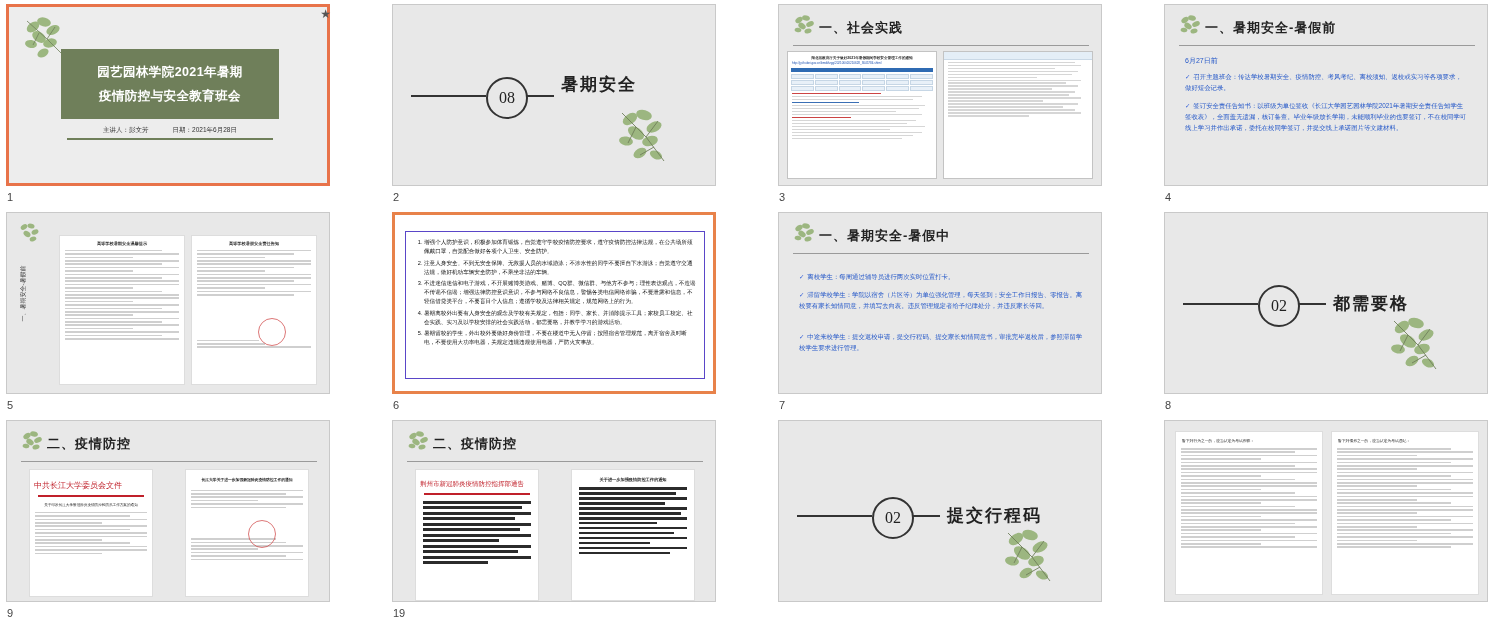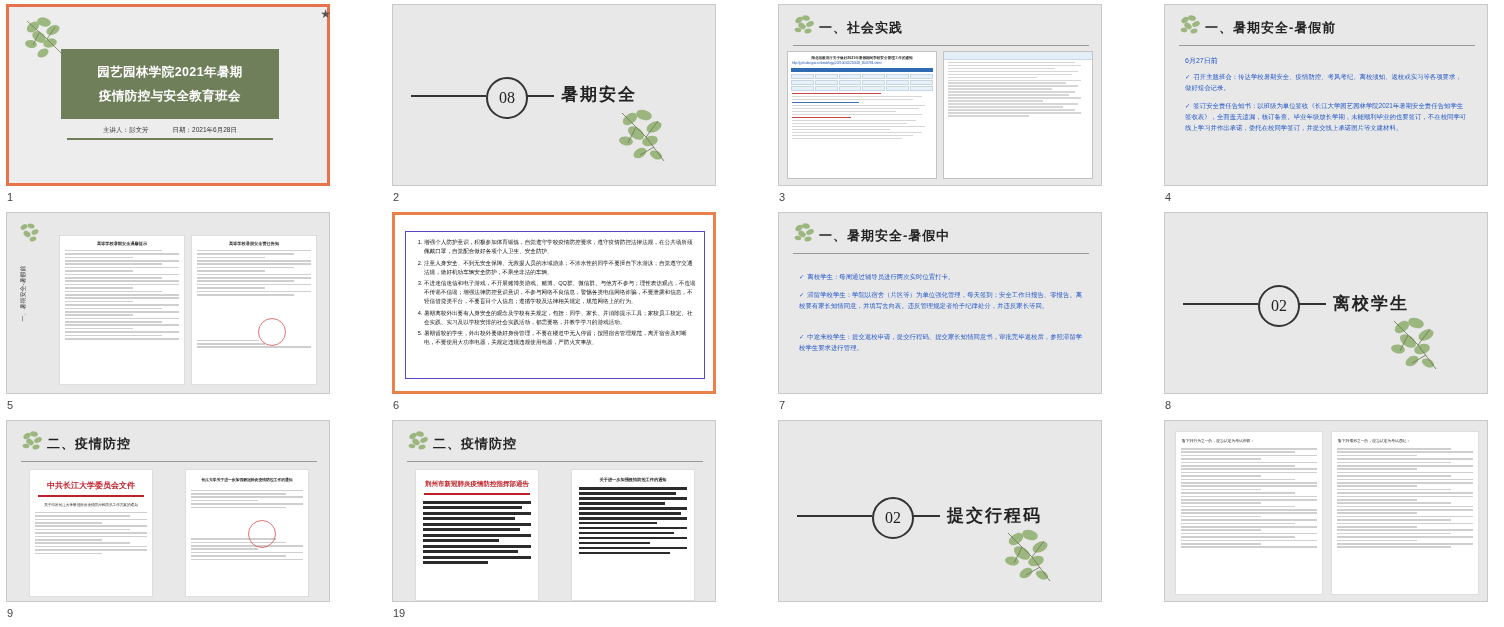--- a/index.html
+++ b/index.html
@@ -105,21 +105,21 @@
   
   .doc {
     position:absolute; background:#fff; border:1px solid #ddd; overflow:hidden;
   }
   .doc .dt { font-size: 4.2px; color:#333; text-align:center; font-weight:bold; margin:5px 4px 3px; line-height:1.4; }
   .doc .dl { height:1.6px; background:#cfcfcf; margin:1.8px 5px; }
   .doc .dl.s { width: 55%; }
   .doc .dl.m { width: 78%; }
 
   
-  .reddoc-title { font-size:8px; color:#c0202a; font-weight:bold; text-align:center; margin:10px 4px 4px; }
+  .reddoc-title { font-size:8px; color:#c0202a; font-weight:normal; margin:10px 4px 4px; }
   .reddoc-rule { height:1.5px; background:#c0202a; margin:4px 8px 6px; }
   .stamp {
     position:absolute; width:26px; height:26px; border:1.4px solid #d04a4a; border-radius:50%;
     opacity:.75;
   }
 
   
   .bl { position:absolute; font-size:6.4px; line-height:1.75; color:#222; }
   .bl .ck { color:#2d5bd7; margin-right:3px; }
   .blue { color:#2558c8; }
@@ -185,21 +185,21 @@
     </div>
   </div>
 
   <div class="slide-cell" style="left:392px; top:4px;">
     <div class="thumb">
       <div class="sec-line" style="left:18px; top:90px; width:75px;"></div>
       <div class="sec-circle" style="left:93px; top:72px;">
         <span>08</span>
       </div>
       <div class="sec-line" style="left:133px; top:90px; width:28px;"></div>
-      <div class="sec-title" style="left:168px; top:78px;">暑期安全</div>
+      <div class="sec-title" style="left:168px; top:68px;">暑期安全</div>
       <div class="leaf" style="left:215px; top:100px;">
         <svg width="70" height="68" viewBox="0 0 70 68">
           <g fill="#8fae6e" opacity="0.85">
             <ellipse cx="22" cy="14" rx="8" ry="5" transform="rotate(-35 22 14)"></ellipse>
             <ellipse cx="36" cy="10" rx="8" ry="5" transform="rotate(15 36 10)"></ellipse>
             <ellipse cx="46" cy="22" rx="8" ry="5" transform="rotate(-25 46 22)"></ellipse>
             <ellipse cx="28" cy="28" rx="9" ry="5.5" transform="rotate(35 28 28)"></ellipse>
             <ellipse cx="42" cy="36" rx="8" ry="5" transform="rotate(-15 42 36)"></ellipse>
             <ellipse cx="18" cy="36" rx="7" ry="4.5" transform="rotate(10 18 36)"></ellipse>
             <ellipse cx="32" cy="48" rx="7" ry="4.5" transform="rotate(-30 32 48)"></ellipse>
@@ -450,21 +450,21 @@
     <div class="slide-num">7</div>
   </div>
 
   <div class="slide-cell" style="left:1164px; top:212px;">
     <div class="thumb">
       <div class="sec-line" style="left:18px; top:90px; width:75px;"></div>
       <div class="sec-circle" style="left:93px; top:72px;">
         <span>02</span>
       </div>
       <div class="sec-line" style="left:133px; top:90px; width:28px;"></div>
-      <div class="sec-title" style="left:168px; top:79px;">离校学生</div>
+      <div class="sec-title" style="left:168px; top:79px;">都需要格</div>
       <div class="leaf" style="left:215px; top:100px;">
         <svg width="70" height="68" viewBox="0 0 70 68">
           <g fill="#8fae6e" opacity="0.85">
             <ellipse cx="22" cy="14" rx="8" ry="5" transform="rotate(-35 22 14)"></ellipse>
             <ellipse cx="36" cy="10" rx="8" ry="5" transform="rotate(15 36 10)"></ellipse>
             <ellipse cx="46" cy="22" rx="8" ry="5" transform="rotate(-25 46 22)"></ellipse>
             <ellipse cx="28" cy="28" rx="9" ry="5.5" transform="rotate(35 28 28)"></ellipse>
             <ellipse cx="42" cy="36" rx="8" ry="5" transform="rotate(-15 42 36)"></ellipse>
             <ellipse cx="18" cy="36" rx="7" ry="4.5" transform="rotate(10 18 36)"></ellipse>
             <ellipse cx="32" cy="48" rx="7" ry="4.5" transform="rotate(-30 32 48)"></ellipse>

